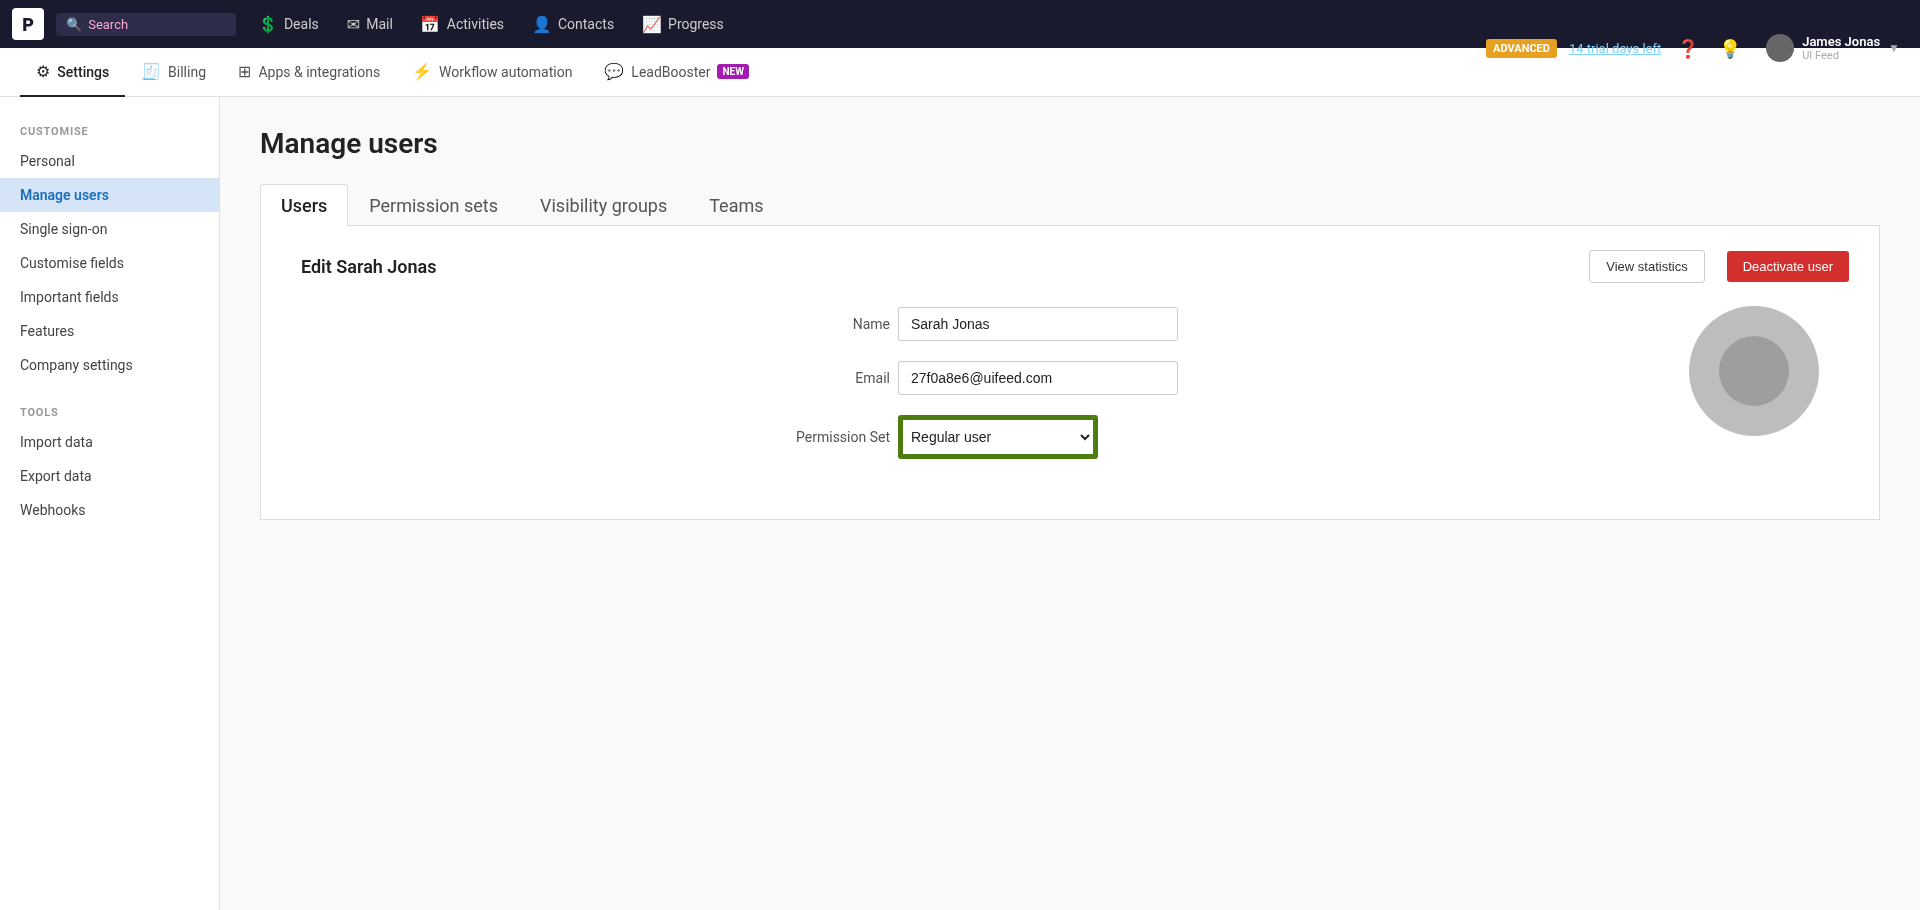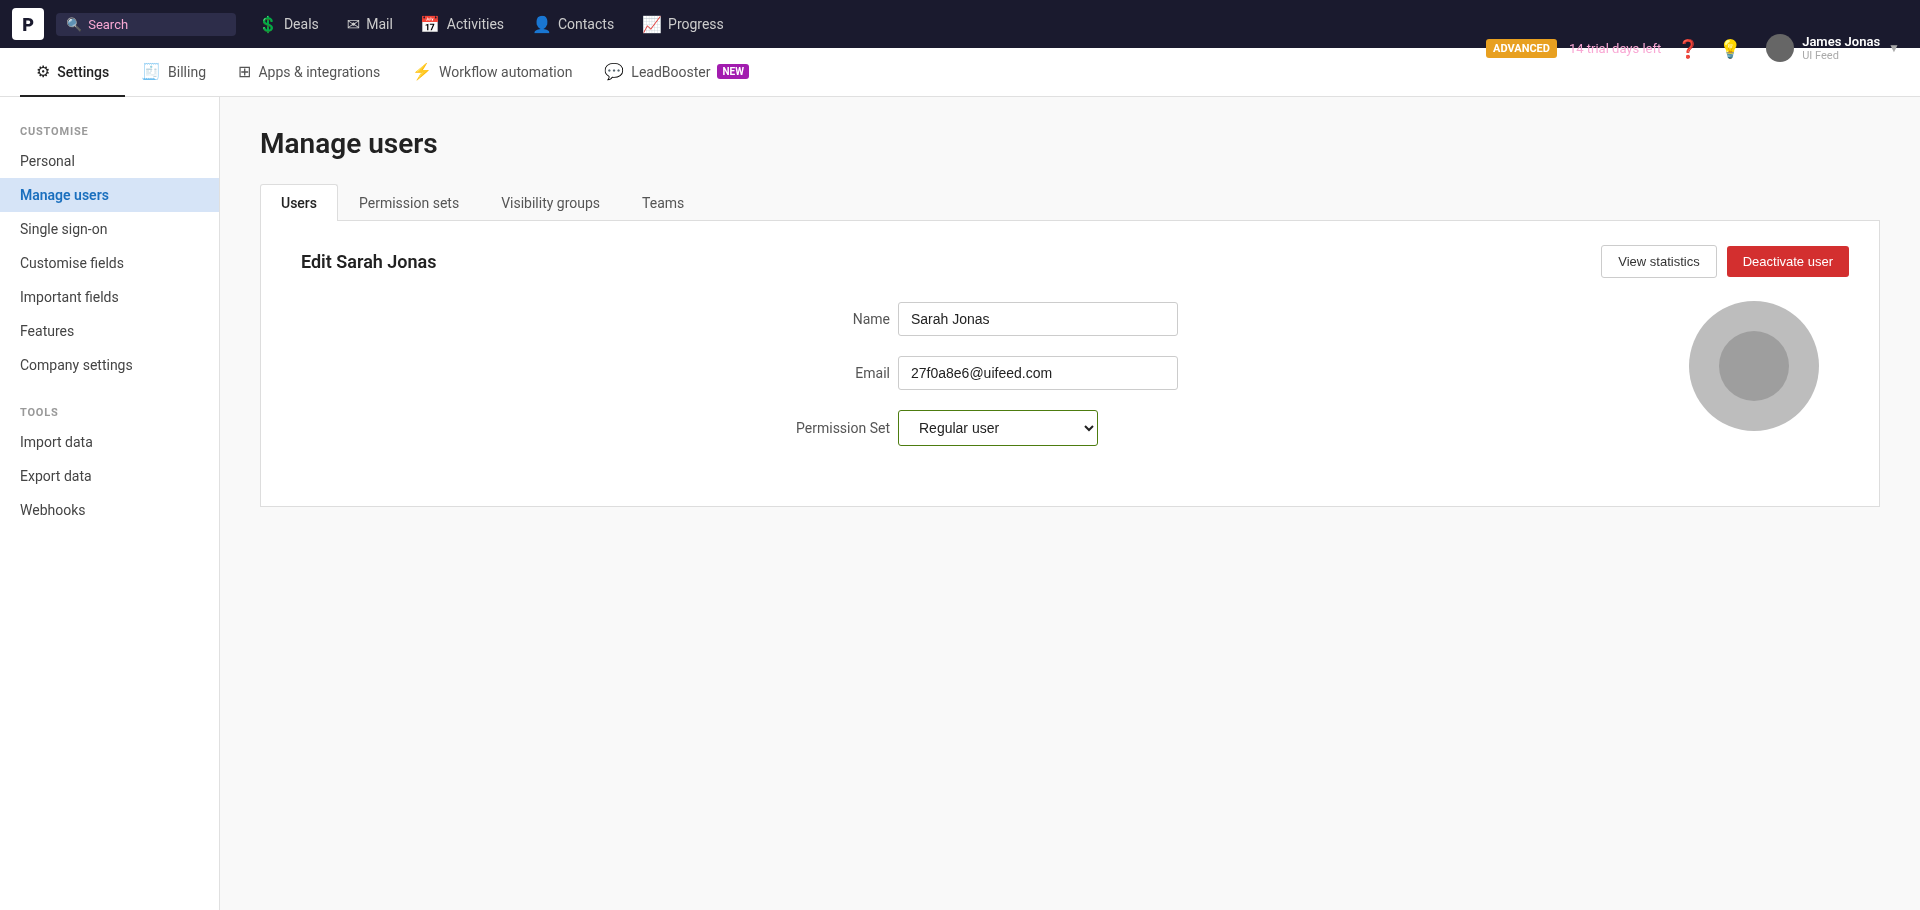--- a/index.html
+++ b/index.html
@@ -22,21 +22,21 @@
     }
     .top-nav .nav-item {
       display: flex; align-items: center; gap: 6px; color: #ccc; padding: 8px 14px; border-radius: 4px;
       font-size: 14px; cursor: pointer; white-space: nowrap;
     }
     .top-nav .nav-item .nav-icon { font-size: 16px; }
     .top-nav .right-section { display: flex; align-items: center; gap: 12px; margin-left: auto; margin-top: 48px; }
     .advanced-badge {
       background: #e8a020; color: #fff; font-size: 11px; font-weight: 700; padding: 3px 7px; border-radius: 3px;
     }
-    .trial-text { color: #f9a8d4; font-size: 13px; white-space: nowrap; }
+    .trial-text { color: #7dd3fc; font-size: 13px; white-space: nowrap; text-decoration: underline; }
     .top-nav .icon-btn { color: #ccc; font-size: 18px; cursor: pointer; padding: 4px; }
     .user-section { display: flex; align-items: center; gap: 8px; color: #fff; cursor: pointer; padding: 4px 8px; border-radius: 4px; }
     .user-avatar { width: 28px; height: 28px; background: #666; border-radius: 50%; }
     .user-info { display: flex; flex-direction: column; }
     .user-name { font-size: 13px; font-weight: 600; color: #fff; }
     .user-sub { font-size: 11px; color: #aaa; }
 
     
     .settings-tabs {
       display: flex; align-items: center; background: #fff; border-bottom: 1px solid #e0e0e0;
@@ -64,53 +64,53 @@
     }
     .sidebar-item.active { background: #d6e4f7; color: #1a6fbe; font-weight: 600; }
 
     
     .content { flex: 1; padding: 30px 40px; background: #f9f9f9; }
     .page-title { font-size: 28px; font-weight: 600; color: #222; margin-bottom: 24px; }
 
     
     .inner-tabs { display: flex; border-bottom: 1px solid #ddd; margin-bottom: 0; }
     .inner-tab {
-      padding: 10px 20px; font-size: 14px; color: #555; cursor: pointer;
+      padding: 10px 20px; font-size: 18px; color: #555; cursor: pointer;
       border: 1px solid transparent; border-bottom: none; margin-bottom: -1px;
       background: transparent; border-radius: 3px 3px 0 0;
     }
     .inner-tab.active { background: #fff; border-color: #ddd; color: #222; font-weight: 500; }
 
     
     .edit-panel {
       background: #fff; border: 1px solid #ddd; border-top: none; padding: 30px 40px 40px; position: relative;
     }
     .edit-title { font-size: 18px; font-weight: 600; color: #222; margin-bottom: 30px; }
 
     
-    .top-actions { position: absolute; top: 24px; right: 30px; display: flex; gap: 10px; align-items: center; }
+    .top-actions { position: absolute; top: 24px; right: 30px; display: flex; gap: 22px; align-items: center; }
     .btn-view-stats {
       padding: 8px 16px; border: 1px solid #ccc; background: #fff; color: #333; border-radius: 3px;
       font-size: 13px; cursor: pointer;
     }
     .btn-deactivate {
       padding: 8px 16px; border: none; background: #d32f2f; color: #fff; border-radius: 3px;
       font-size: 13px; cursor: pointer; font-weight: 500;
     }
 
     
     .form-area { max-width: 600px; margin: 0 auto; }
     .form-row { display: flex; align-items: center; margin-bottom: 20px; gap: 8px; }
     .form-label { width: 120px; text-align: right; font-size: 14px; color: #555; flex-shrink: 0; }
     .form-input {
       flex: 1; max-width: 280px; padding: 8px 12px; border: 1px solid #ccc; border-radius: 3px;
       font-size: 14px; color: #222; background: #fff;
     }
     .form-select {
-      flex: 1; max-width: 200px; padding: 8px 16px; border: 1px solid #4d7c0f; border-radius: 3px;
+      flex: 1; max-width: 200px; padding: 8px 4px; border: 5px solid #4d7c0f; border-radius: 3px;
       font-size: 14px; color: #222; background: #fff; cursor: pointer;
       appearance: auto;
     }
     .form-actions { display: flex; justify-content: center; gap: 12px; margin-top: 30px; }
     .btn-cancel {
       padding: 10px 24px; border: 1px solid #ccc; background: #fff; color: #333; border-radius: 3px;
       font-size: 14px; cursor: pointer;
     }
     .btn-save {
       padding: 10px 28px; border: none; background: #4caf50; color: #fff; border-radius: 3px;

